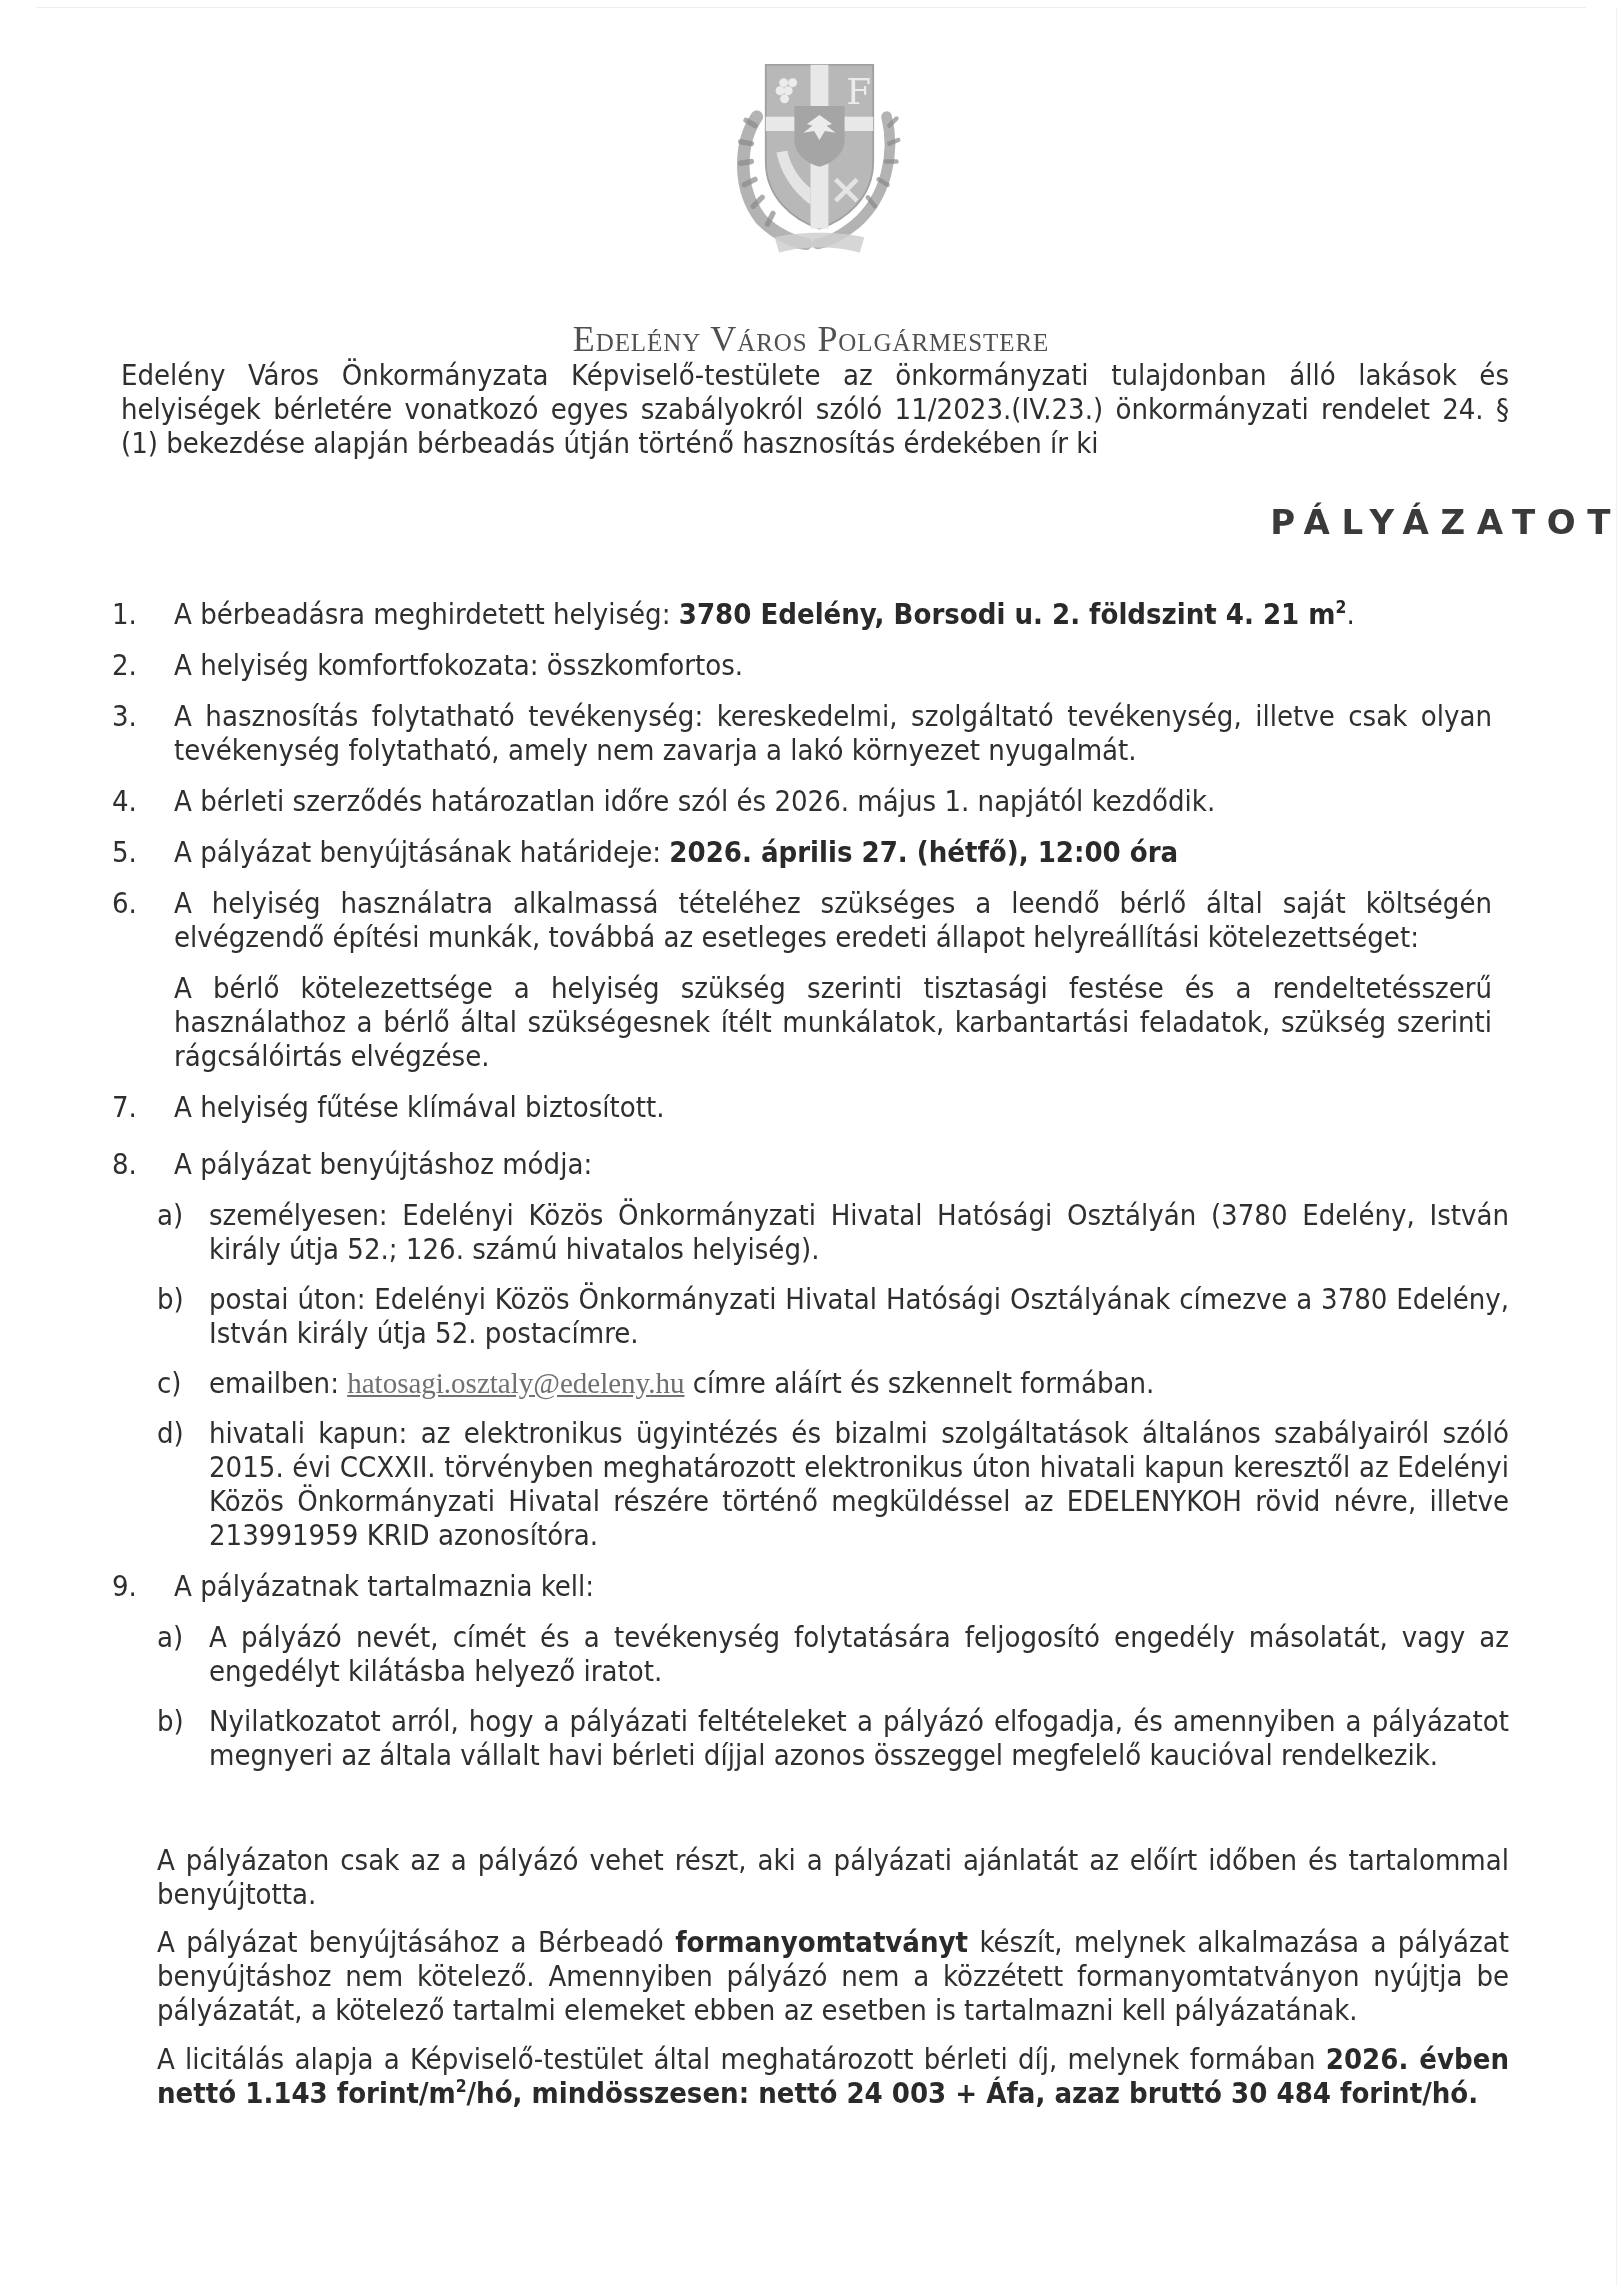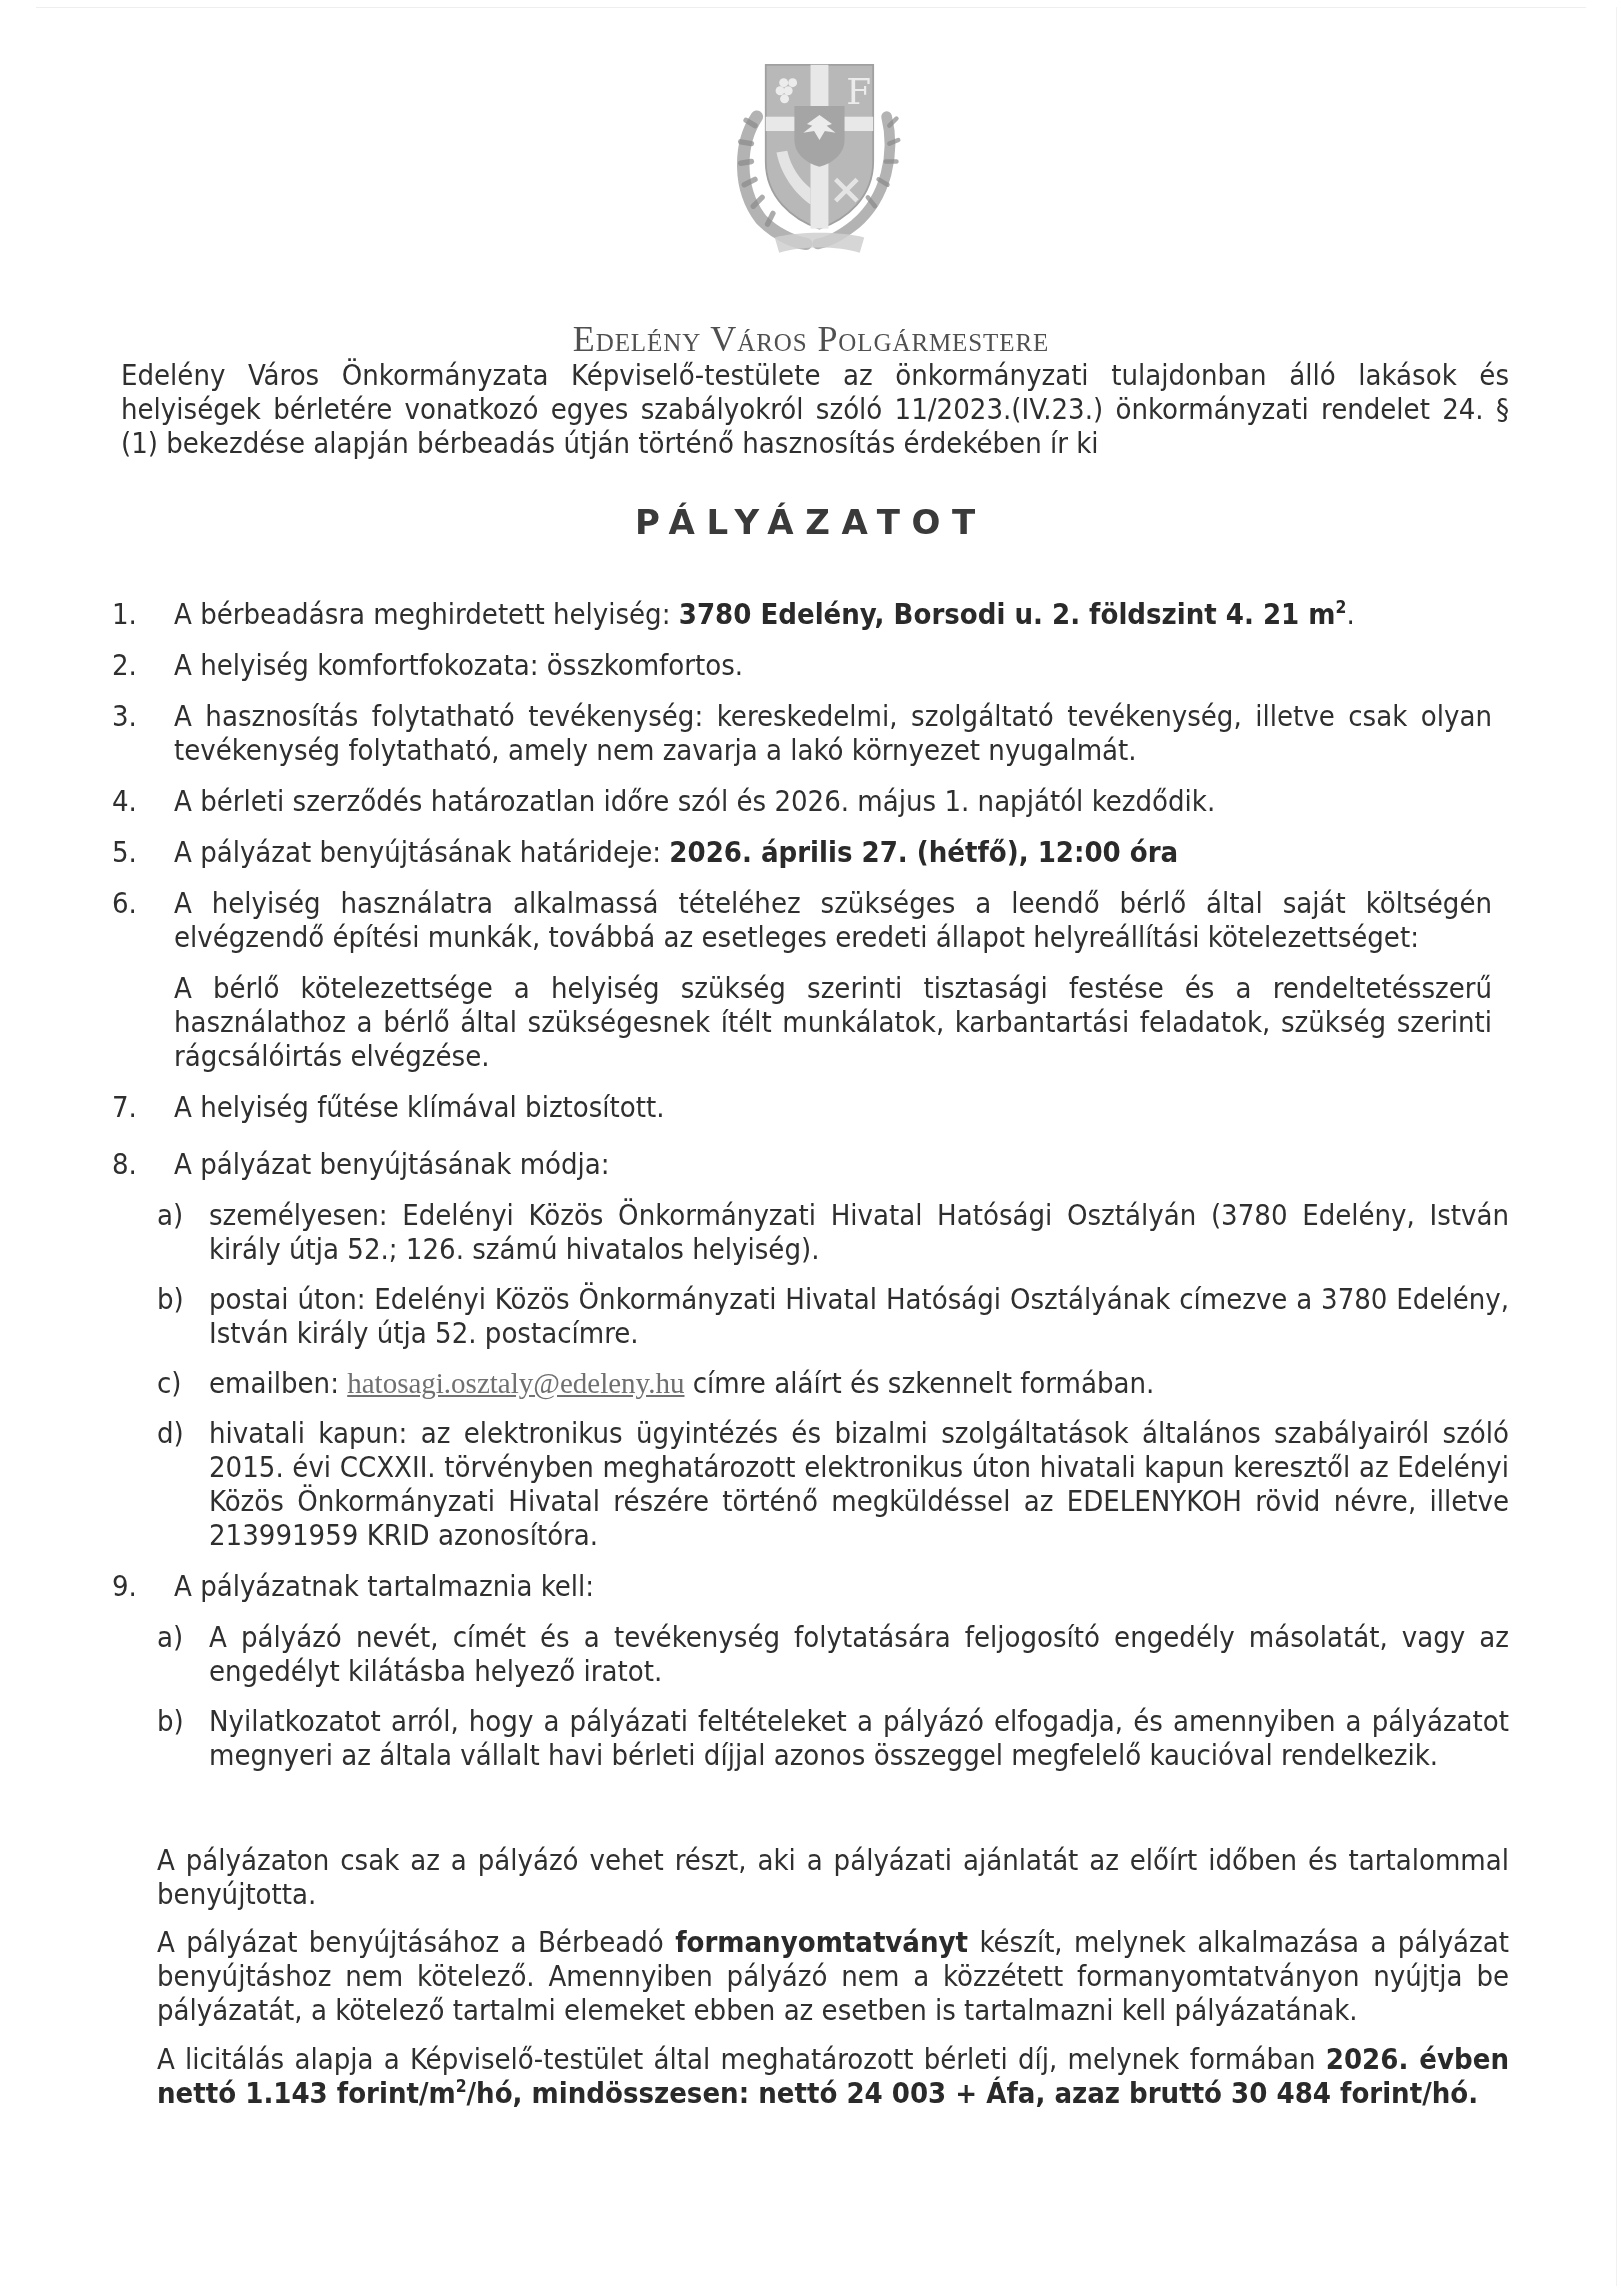--- a/index.html
+++ b/index.html
@@ -16,21 +16,21 @@
     font-size: 36px; letter-spacing: 0.9px; font-variant: small-caps; margin-top: 44px;
   }
 
   .body-text {
     font-family: "DejaVu Sans", "Liberation Sans", sans-serif;
     font-stretch: condensed; color: #2f2f2f; font-size: 29px; line-height: 34px;
   }
   .intro { position: absolute; left: 121px; top: 358px; width: 1388px; text-align: justify; text-align-last: left; }
 
   .title {
-    position: absolute; left: 0; right: 0; top: 502px; text-align: center;
+    position: absolute; left: 0; right: 0; top: 502px; text-align: right;
     font-family: "DejaVu Sans", "Liberation Sans", sans-serif; font-weight: bold;
     font-size: 34px; letter-spacing: 11.6px; color: #3a3a3a;
   }
 
   .list { position: absolute; left: 112px; top: 580px; width: 1397px; }
   .item { position: relative; padding-left: 45px; margin-bottom: 12.5px; text-align: justify; text-align-last: left; }
   .item .num { position: absolute; left: 0; top: 0; }
   .item p { margin: 17px; }
   .item .sub-para { margin-top: 12.5px; }
   .sublist { margin-top: 14.3px; }
@@ -121,21 +121,21 @@
       <p class="sub-para">A bérlő kötelezettsége a helyiség szükség szerinti tisztasági festése és a rendeltetésszerű használathoz a bérlő által szükségesnek ítélt munkálatok, karbantartási feladatok, szükség szerinti rágcsálóirtás elvégzése.</p>
     </div>
 
     <div class="item">
       <span class="num">7.</span>
       <p>A helyiség fűtése klímával biztosított.</p>
     </div>
 
     <div class="item gap-before">
       <span class="num">8.</span>
-      <p>A pályázat benyújtásának módja:</p>
+      <p>A pályázat benyújtáshoz módja:</p>
       <div class="sublist">
         <div class="subitem">
           <span class="letter">a)</span>
           <span>személyesen: Edelényi Közös Önkormányzati Hivatal Hatósági Osztályán (3780 Edelény, István király útja 52.; 126. számú hivatalos helyiség).</span>
         </div>
         <div class="subitem">
           <span class="letter">b)</span>
           <span>postai úton: Edelényi Közös Önkormányzati Hivatal Hatósági Osztályának címezve a 3780 Edelény, István király útja 52. postacímre.</span>
         </div>
         <div class="subitem">

